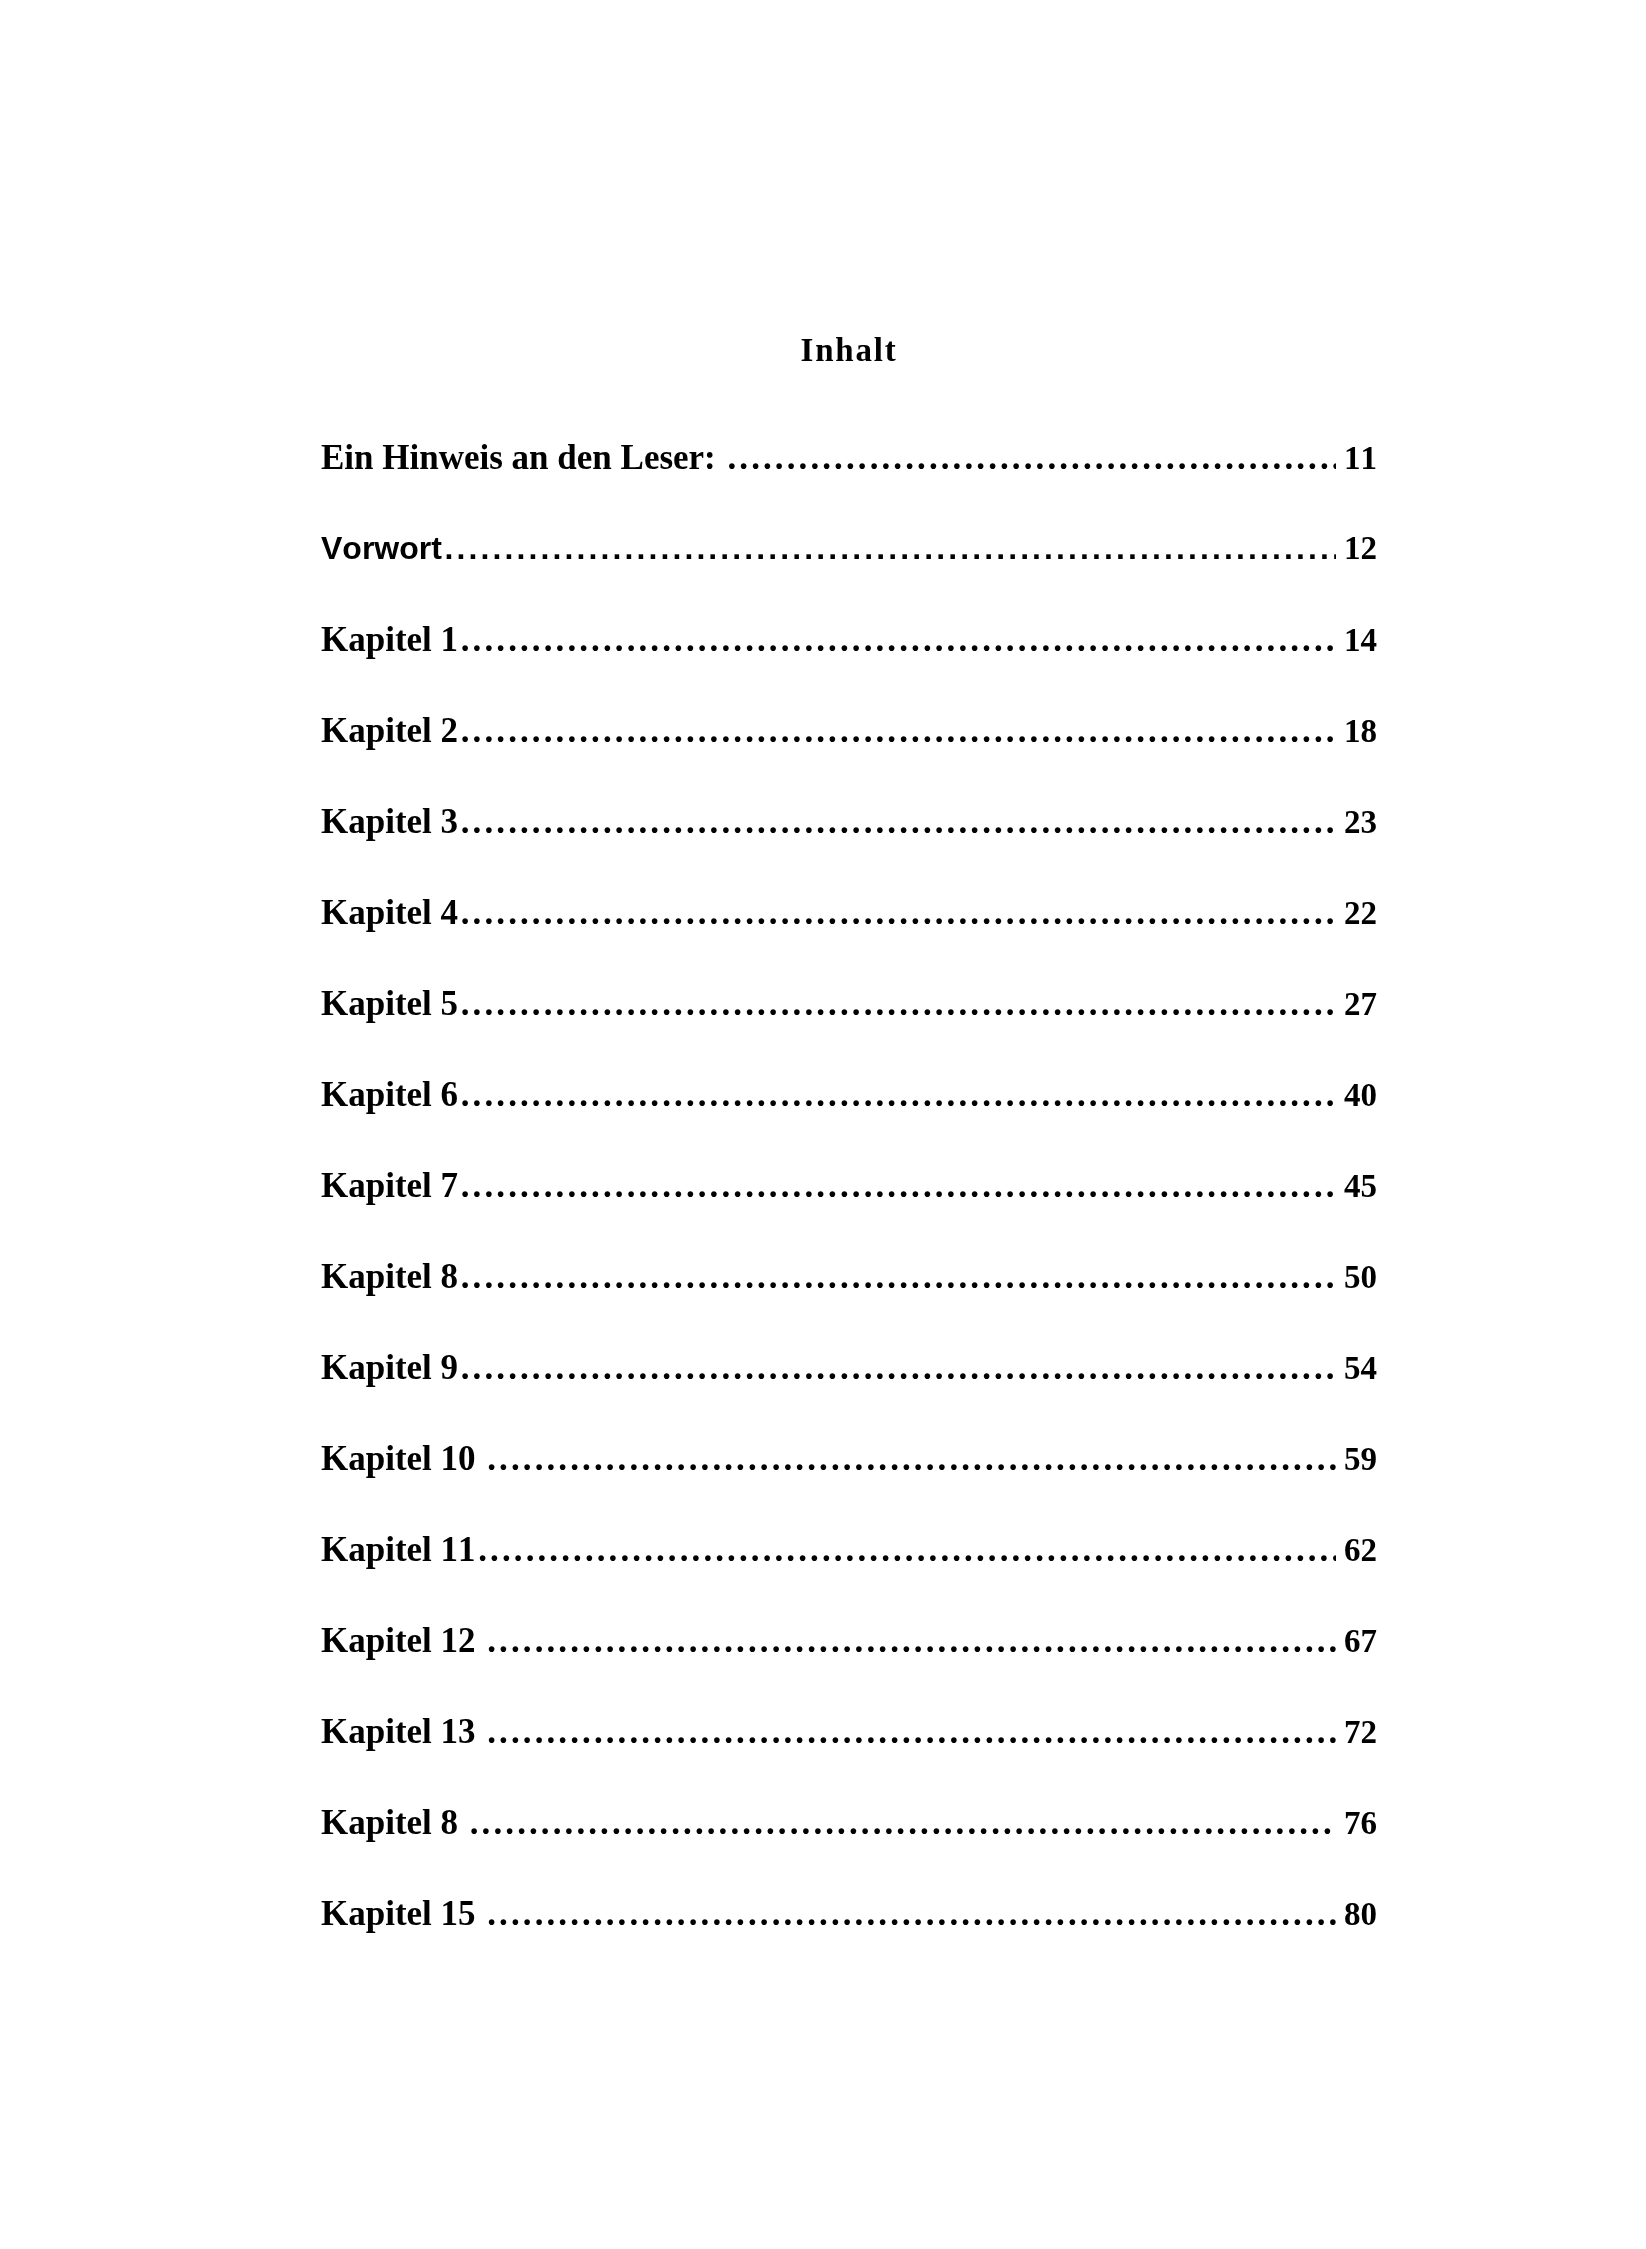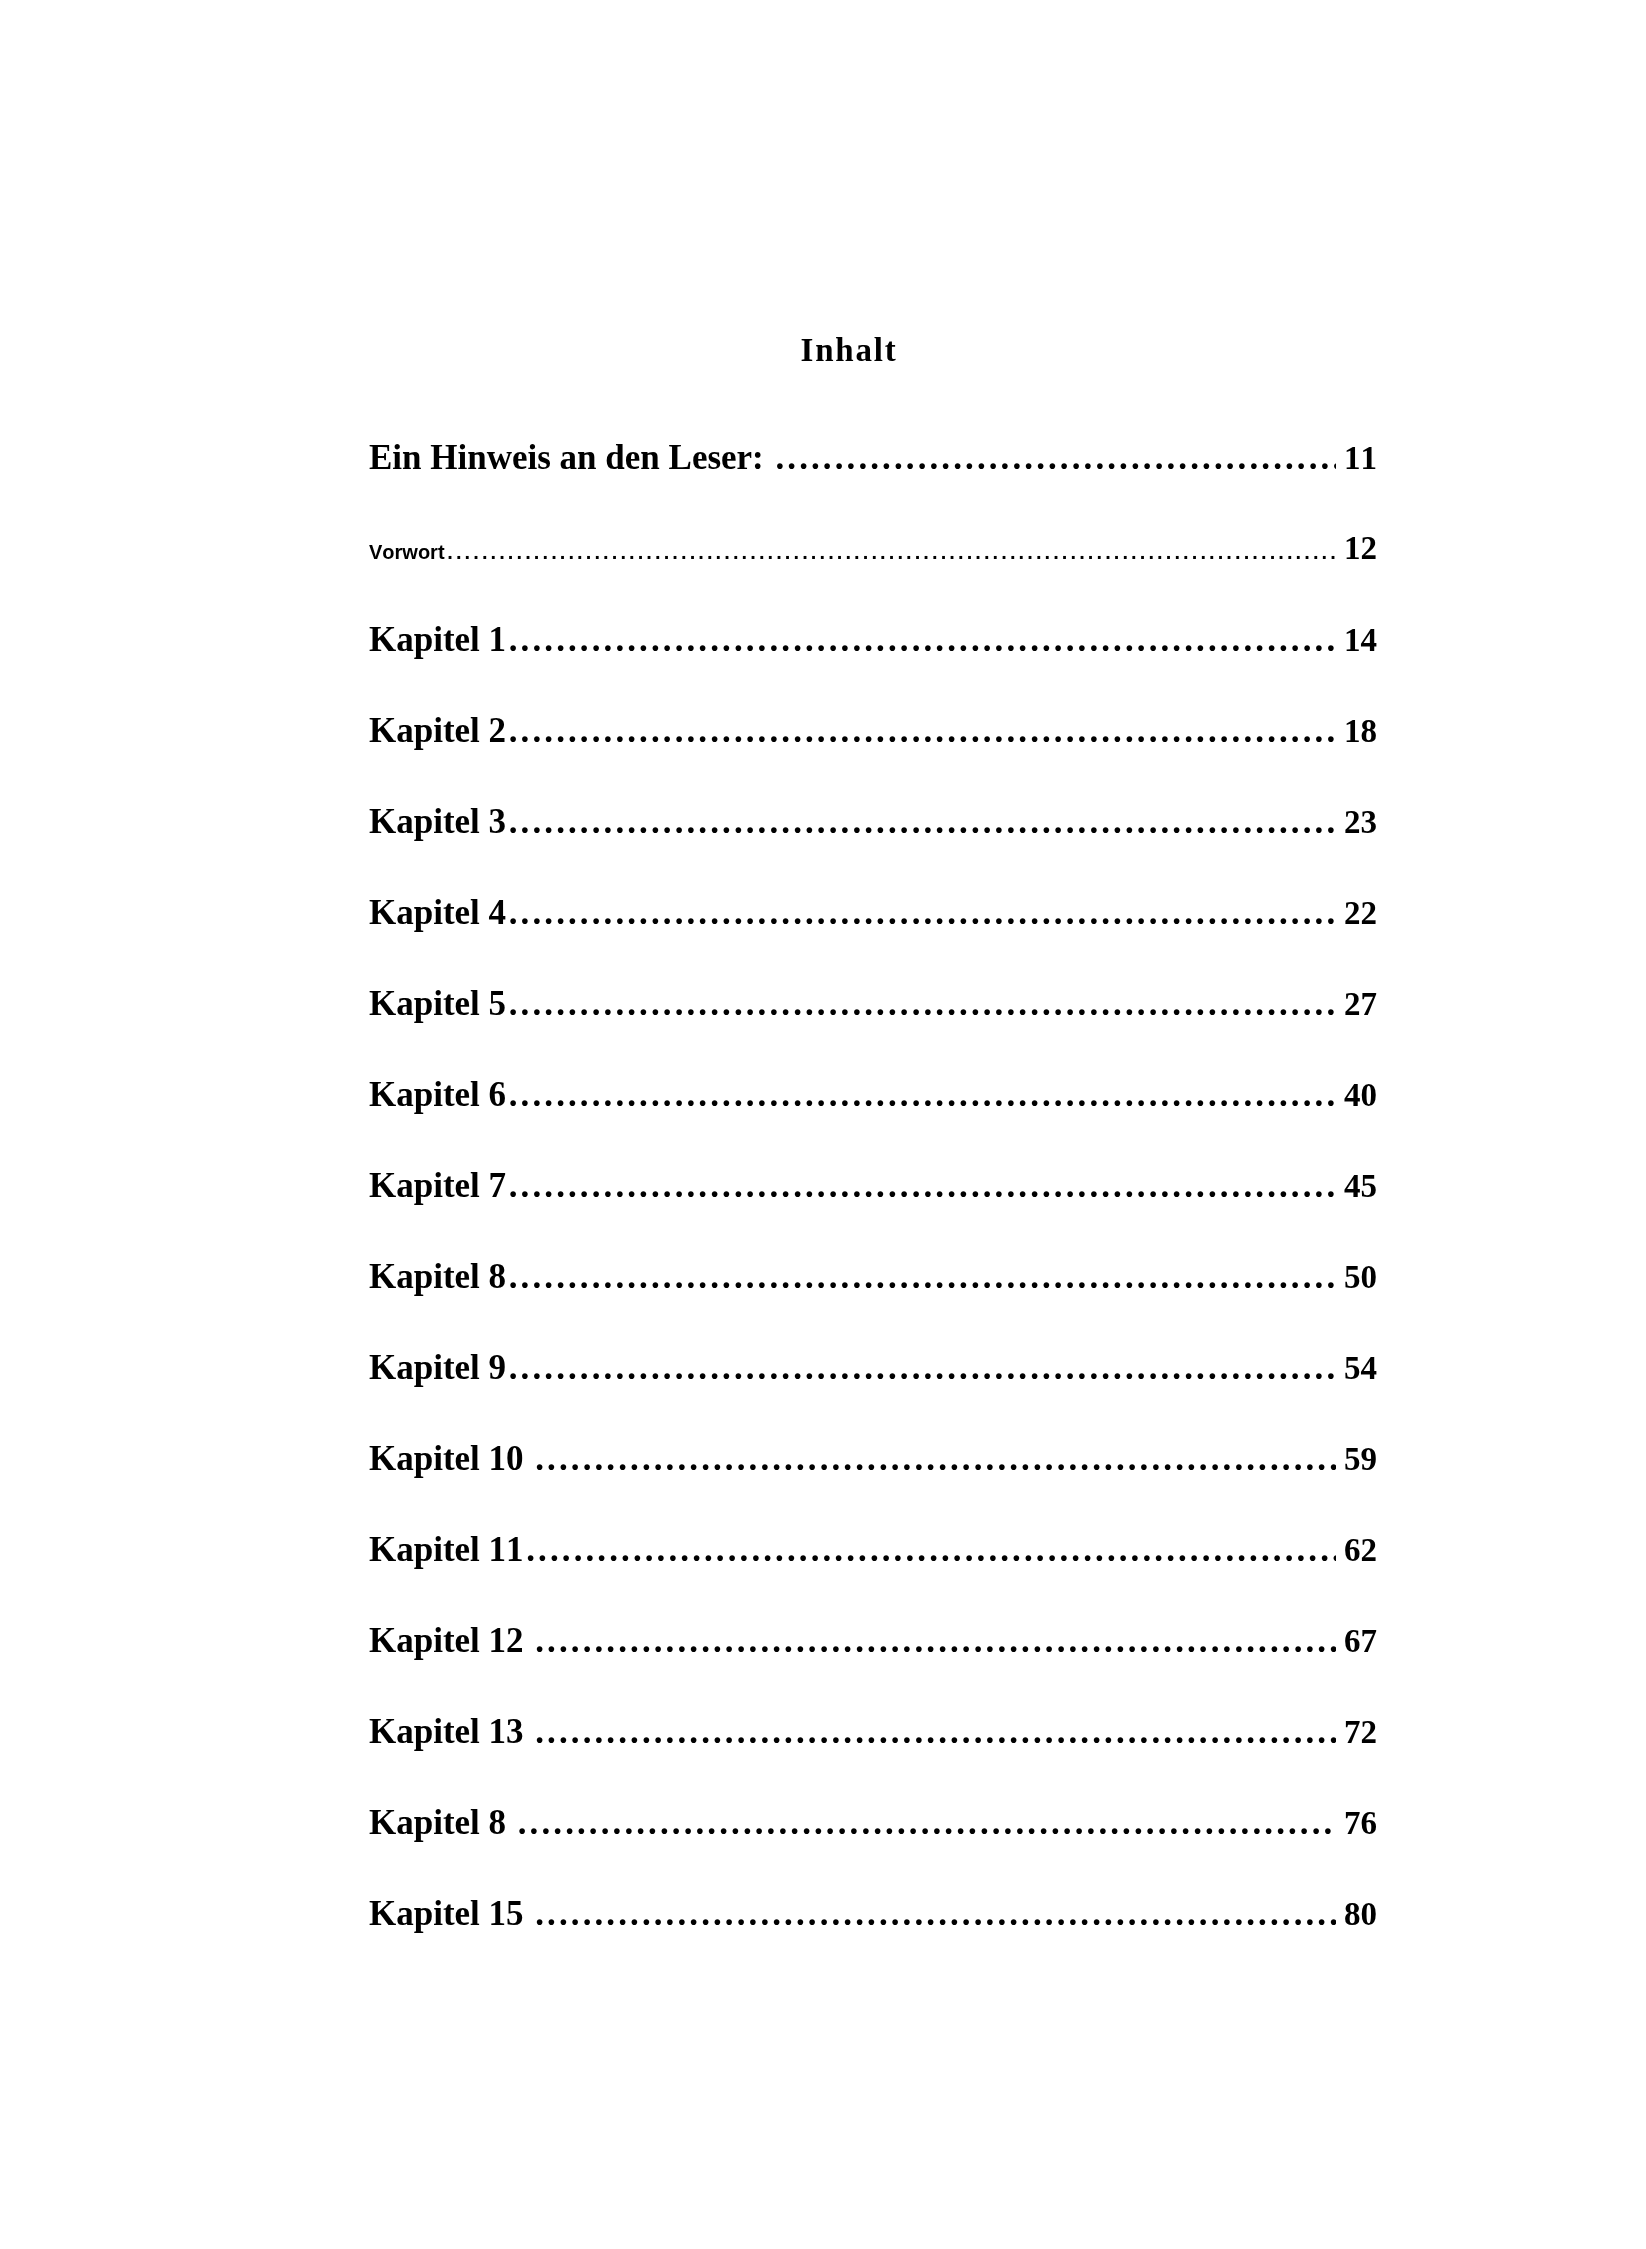--- a/index.html
+++ b/index.html
@@ -41,33 +41,32 @@
   }
   .toc-row {
     display: flex;
     align-items: baseline;
     height: 91px;
     line-height: 91px;
     white-space: pre;
   }
   .toc-row .label {
     flex: 0 0 auto;
-    margin-left: 48px;
   }
   .toc-row.serif .label,
   .toc-row.serif .leader {
     font-family: "Liberation Serif", serif;
     font-weight: 700;
     font-size: 35px;
   }
   .toc-row.sans .label,
   .toc-row.sans .leader {
     font-family: "Liberation Sans", sans-serif;
     font-weight: 700;
-    font-size: 20px;
+    font-size: 32px;
   }
   .toc-row .leader {
     flex: 1 1 auto;
     overflow: hidden;
     letter-spacing: 3.1px;
     margin-left: 2.7px;
     min-width: 0;
   }
   .toc-row.gap .leader {
     margin-left: 11.7px;

